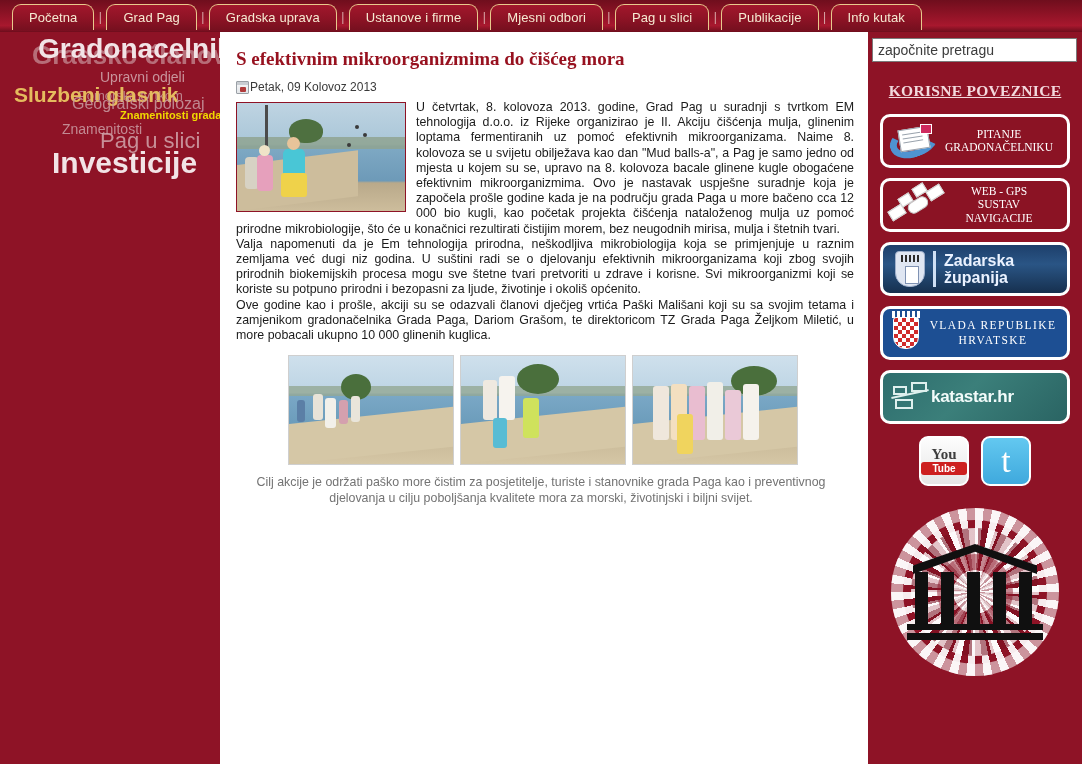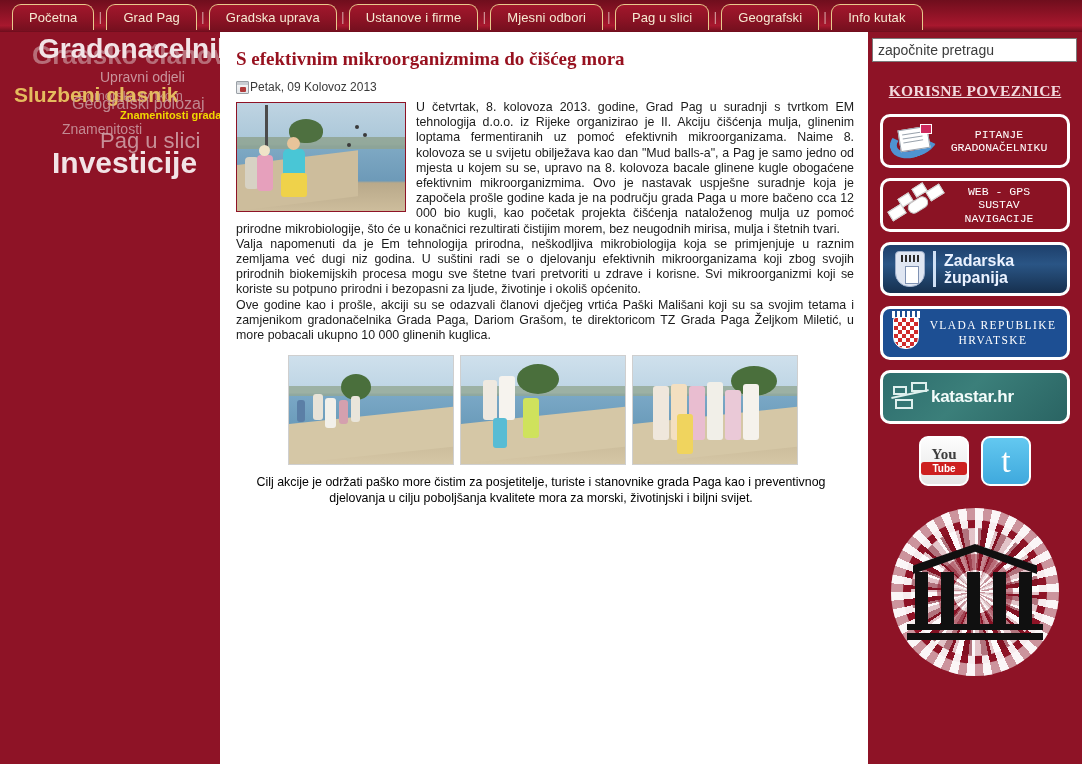--- a/index.html
+++ b/index.html
@@ -150,21 +150,21 @@
   .photo .fhill { position: absolute; left: 0; top: 30px; width: 100%; height: 10px; background: #93a793; opacity: .8; }
   .photo .fquay { position: absolute; left: 0; bottom: 0; width: 100%; height: 40px; background: #d5c7a6;
     transform: skewY(-6deg); transform-origin: left bottom; }
   .photo .ftree { position: absolute; width: 30px; height: 26px; background: #4a6f3c; border-radius: 50%; }
   .photo .fig { position: absolute; border-radius: 3px; }
 
   #caption {
     clear: both;
     margin: 10px 14px 4px 14px;
     font-size: 12.4px;
-    color: #000000;
+    color: #737373;
     text-align: center;
     line-height: 15.5px;
   }
 
   
   #rightcol {
     position: absolute; left: 868px; top: 32px;
     width: 214px; height: 732px;
     background: #8e1326;
     overflow: hidden;
@@ -197,21 +197,21 @@
     border: 3px solid #ffffff;
     position: relative;
     overflow: hidden;
     cursor: pointer;
     display: flex; align-items: center;
   }
   .banner.dark { background: #8b1324; }
   .banner-label {
     flex: 1; text-align: center;
     color: #ffffff; font-size: 11.5px; line-height: 13.5px;
-    font-family: Liberation Mono, monospace;
+    font-family: Liberation Serif, serif;
     padding-right: 14px;
   }
   .b-art { width: 58px; height: 44px; position: relative; flex: 0 0 auto; margin-left: 4px; }
 
   
   .env-swoosh { position: absolute; left: 2px; top: 6px; width: 50px; height: 32px;
     border: 7px solid #4f93d1; border-radius: 50%; border-right-color: transparent; border-top-color: transparent;
     transform: rotate(-20deg); }
   .env-body { position: absolute; left: 12px; top: 9px; width: 30px; height: 22px;
     background: #ffffff; border: 1px solid #9aa3ad; transform: rotate(-9deg); }
@@ -328,21 +328,21 @@
     <div class="tab-sep">|</div>
     <div class="tab">
         <span>Mjesni odbori</span>
       </div>
     <div class="tab-sep">|</div>
     <div class="tab">
         <span>Pag u slici</span>
       </div>
     <div class="tab-sep">|</div>
     <div class="tab">
-        <span>Geografski</span>
+        <span>Publikacije</span>
       </div>
     <div class="tab-sep">|</div>
     <div class="tab">
         <span>Info kutak</span>
       </div>
   </div>
 
   <div id="leftcol">
     <div id="tagcloud">
       <span class="tagword" style="left: 32px; top: 10px; font-size: 26px; color: rgb(217, 183, 188); opacity: 0.55; font-weight: bold;">Gradsko članovi</span>

